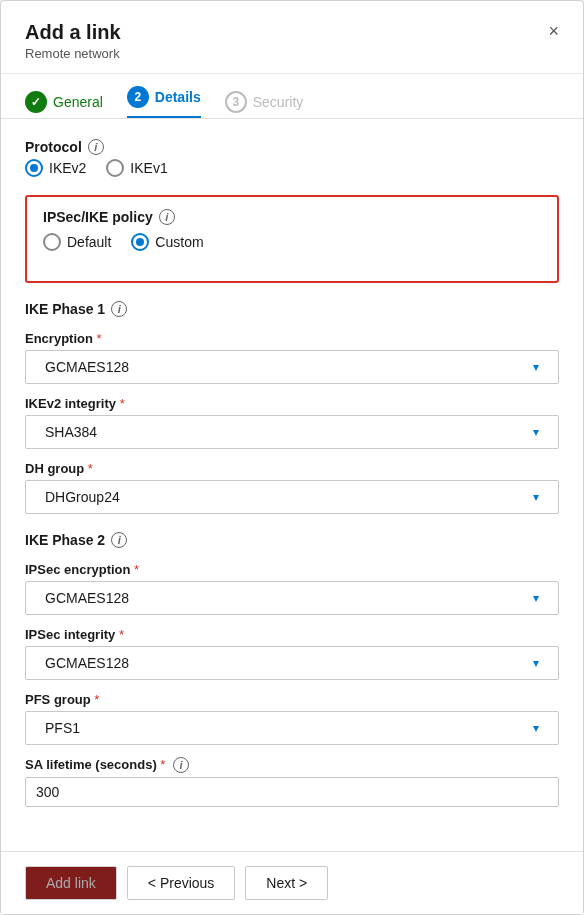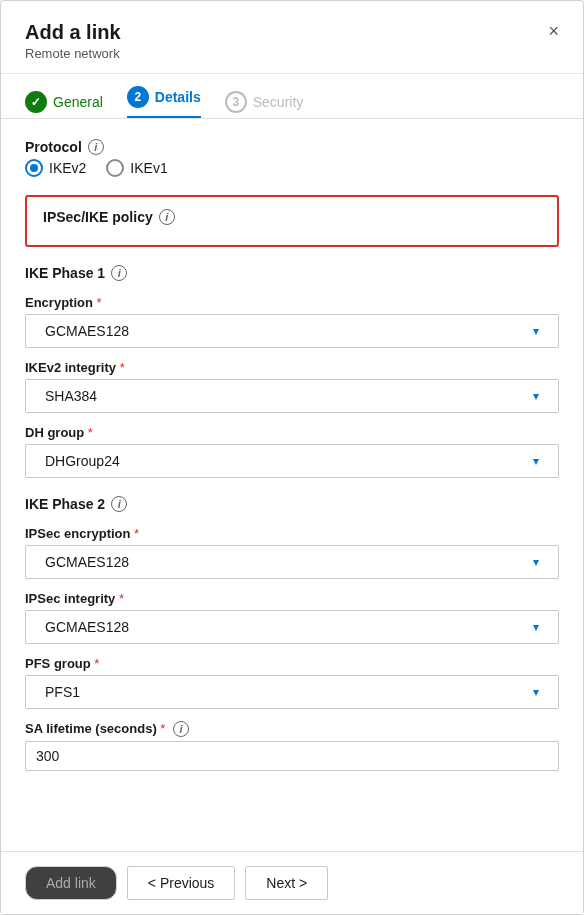--- a/index.html
+++ b/index.html
@@ -264,25 +264,24 @@
       padding: 0 20px;
       border-radius: 2px;
       font-size: 14px;
       cursor: pointer;
       border: 1px solid #c8c8c8;
       background: #fff;
       color: #1a1a1a;
       font-family: inherit;
     }
     .btn-disabled {
-      background: #404040;
+      background: #7f1d1d;
       color: #aaa;
       border-color: #d0d0d0;
       cursor: not-allowed;
-      border-radius: 12px;
     }
   </style>
 </head>
 <body>
 
 <div class="dialog">
 
   <div class="dialog-header">
     <div class="dialog-title">Add a link</div>
     <div class="dialog-subtitle">Remote network</div>
@@ -319,20 +318,30 @@
         <input type="radio" class="radio-input unchecked" name="protocol" style="">
         <span>IKEv1</span>
       </label>
     </div>
 
     <div class="policy-box">
       <div class="section-label">
         <span>IPSec/IKE policy</span>
         <span class="info-icon" title="IPSec/IKE policy information">i</span>
       </div>
+      <div class="radio-group">
+        <label class="radio-item">
+          <input type="radio" class="radio-input unchecked" name="ipsec_policy" style="">
+          <span>Default</span>
+        </label>
+        <label class="radio-item">
+          <input type="radio" class="radio-input" name="ipsec_policy" checked="" style="">
+          <span>Custom</span>
+        </label>
+      </div>
     </div>
 
     <div class="phase-section">
       <div class="phase-title">
         <span>IKE Phase 1</span>
         <span class="info-icon" title="IKE Phase 1 information">i</span>
       </div>
 
       <div class="field-group">
         <div class="field-label">

